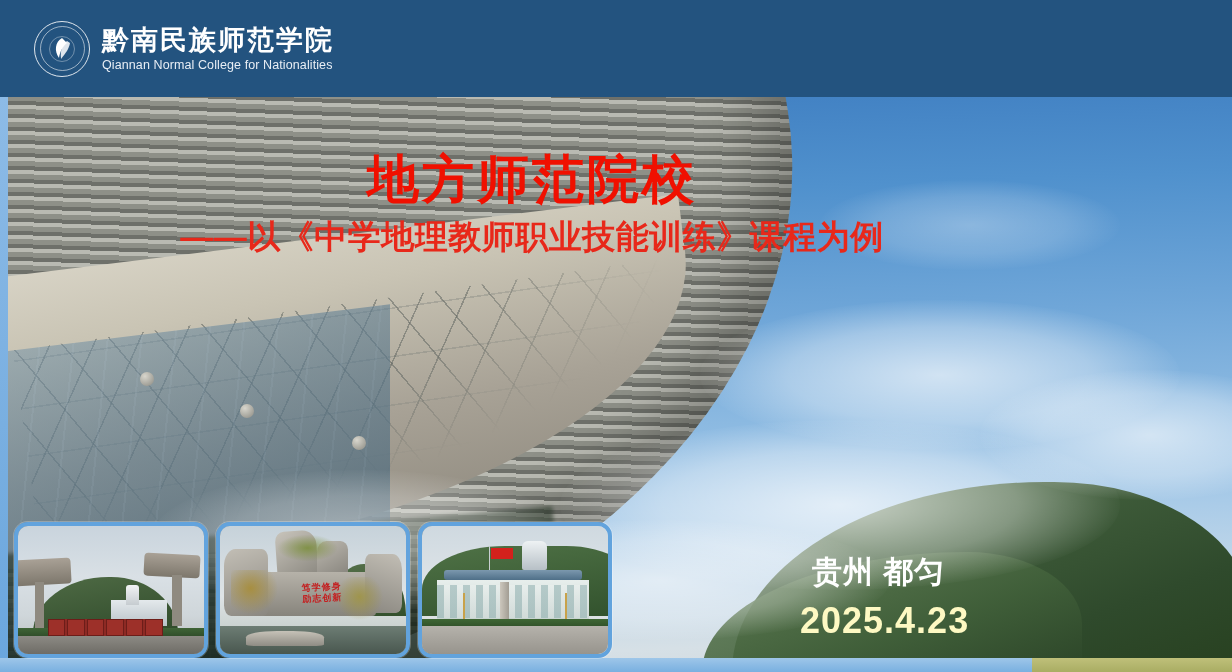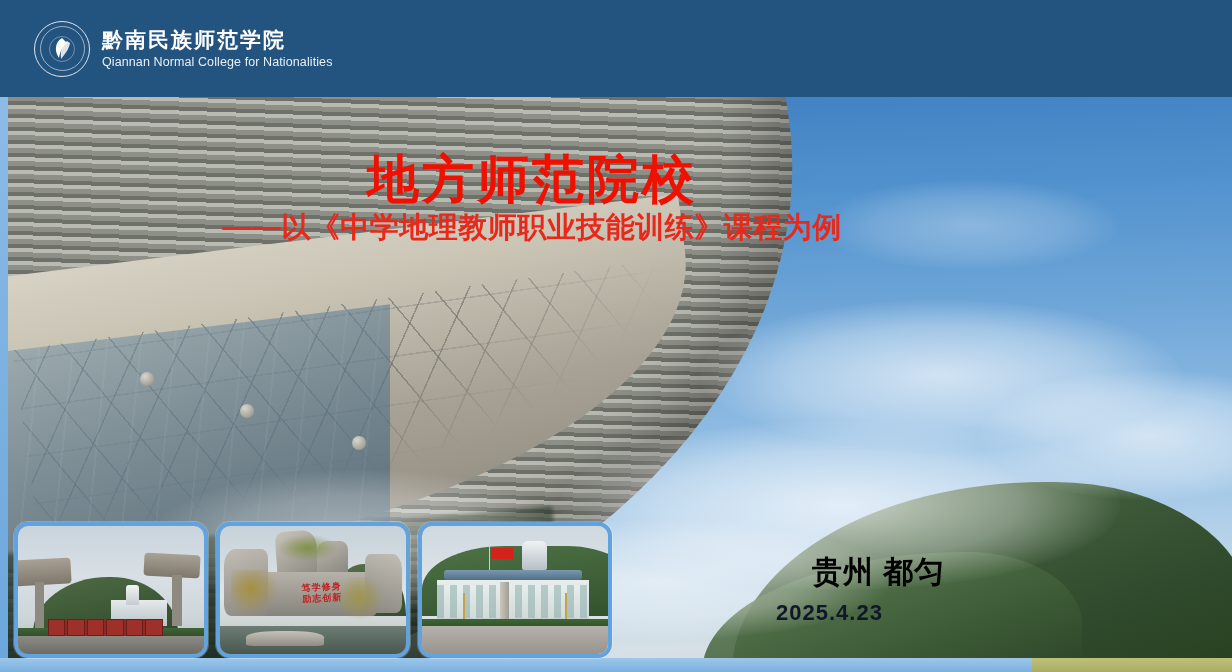--- a/index.html
+++ b/index.html
@@ -188,21 +188,21 @@
   }
   .emblem-swirl {
     position: absolute;
     left: 50%; top: 50%;
     transform: translate(-50%,-50%);
     width: 30px; height: 30px;
   }
   .brand-text { margin-left: 12px; line-height: 1; }
   .brand-cn {
     color: #ffffff;
-    font-size: 21px;
+    font-size: 27px;
     font-weight: 700;
     letter-spacing: 2px;
     font-family: "DejaVu Serif", "Liberation Serif", serif;
     white-space: nowrap;
   }
   .brand-en {
     color: #e8eef5;
     font-size: 12.5px;
     margin-top: 6px;
     letter-spacing: .1px;
@@ -239,52 +239,52 @@
     color: #f01000;
     font-size: 52px;
     font-weight: 700;
     letter-spacing: 1px;
     line-height: 1.12;
     margin-top: 10px;
     white-space: nowrap;
   }
   .title-sub {
     color: #e8281a;
-    font-size: 29px;
+    font-size: 33px;
     font-weight: 700;
     letter-spacing: .5px;
-    margin-top: 0;
+    margin-top: 7px;
     white-space: nowrap;
   }
 
   
   .presenter {
     position: absolute;
     left: 770px; top: 458px;
     color: #111418;
     font-size: 34px;
     letter-spacing: 2px;
     white-space: nowrap;
     z-index: 8;
   }
   .place {
     position: absolute;
     left: 812px; top: 552px;
-    color: #000000;
+    color: #ffffff;
     font-size: 30px;
     font-weight: 700;
     letter-spacing: 1px;
     white-space: nowrap;
     z-index: 8;
   }
   .date {
     position: absolute;
-    left: 776px; top: 600px;
-    color: #0f172a;
-    font-size: 22px;
+    left: 800px; top: 600px;
+    color: #fef9c3;
+    font-size: 36px;
     font-weight: 700;
     letter-spacing: 1px;
     white-space: nowrap;
     z-index: 8;
   }
 
   
   .thumbs {
     position: absolute;
     left: 14px; bottom: 14px;

